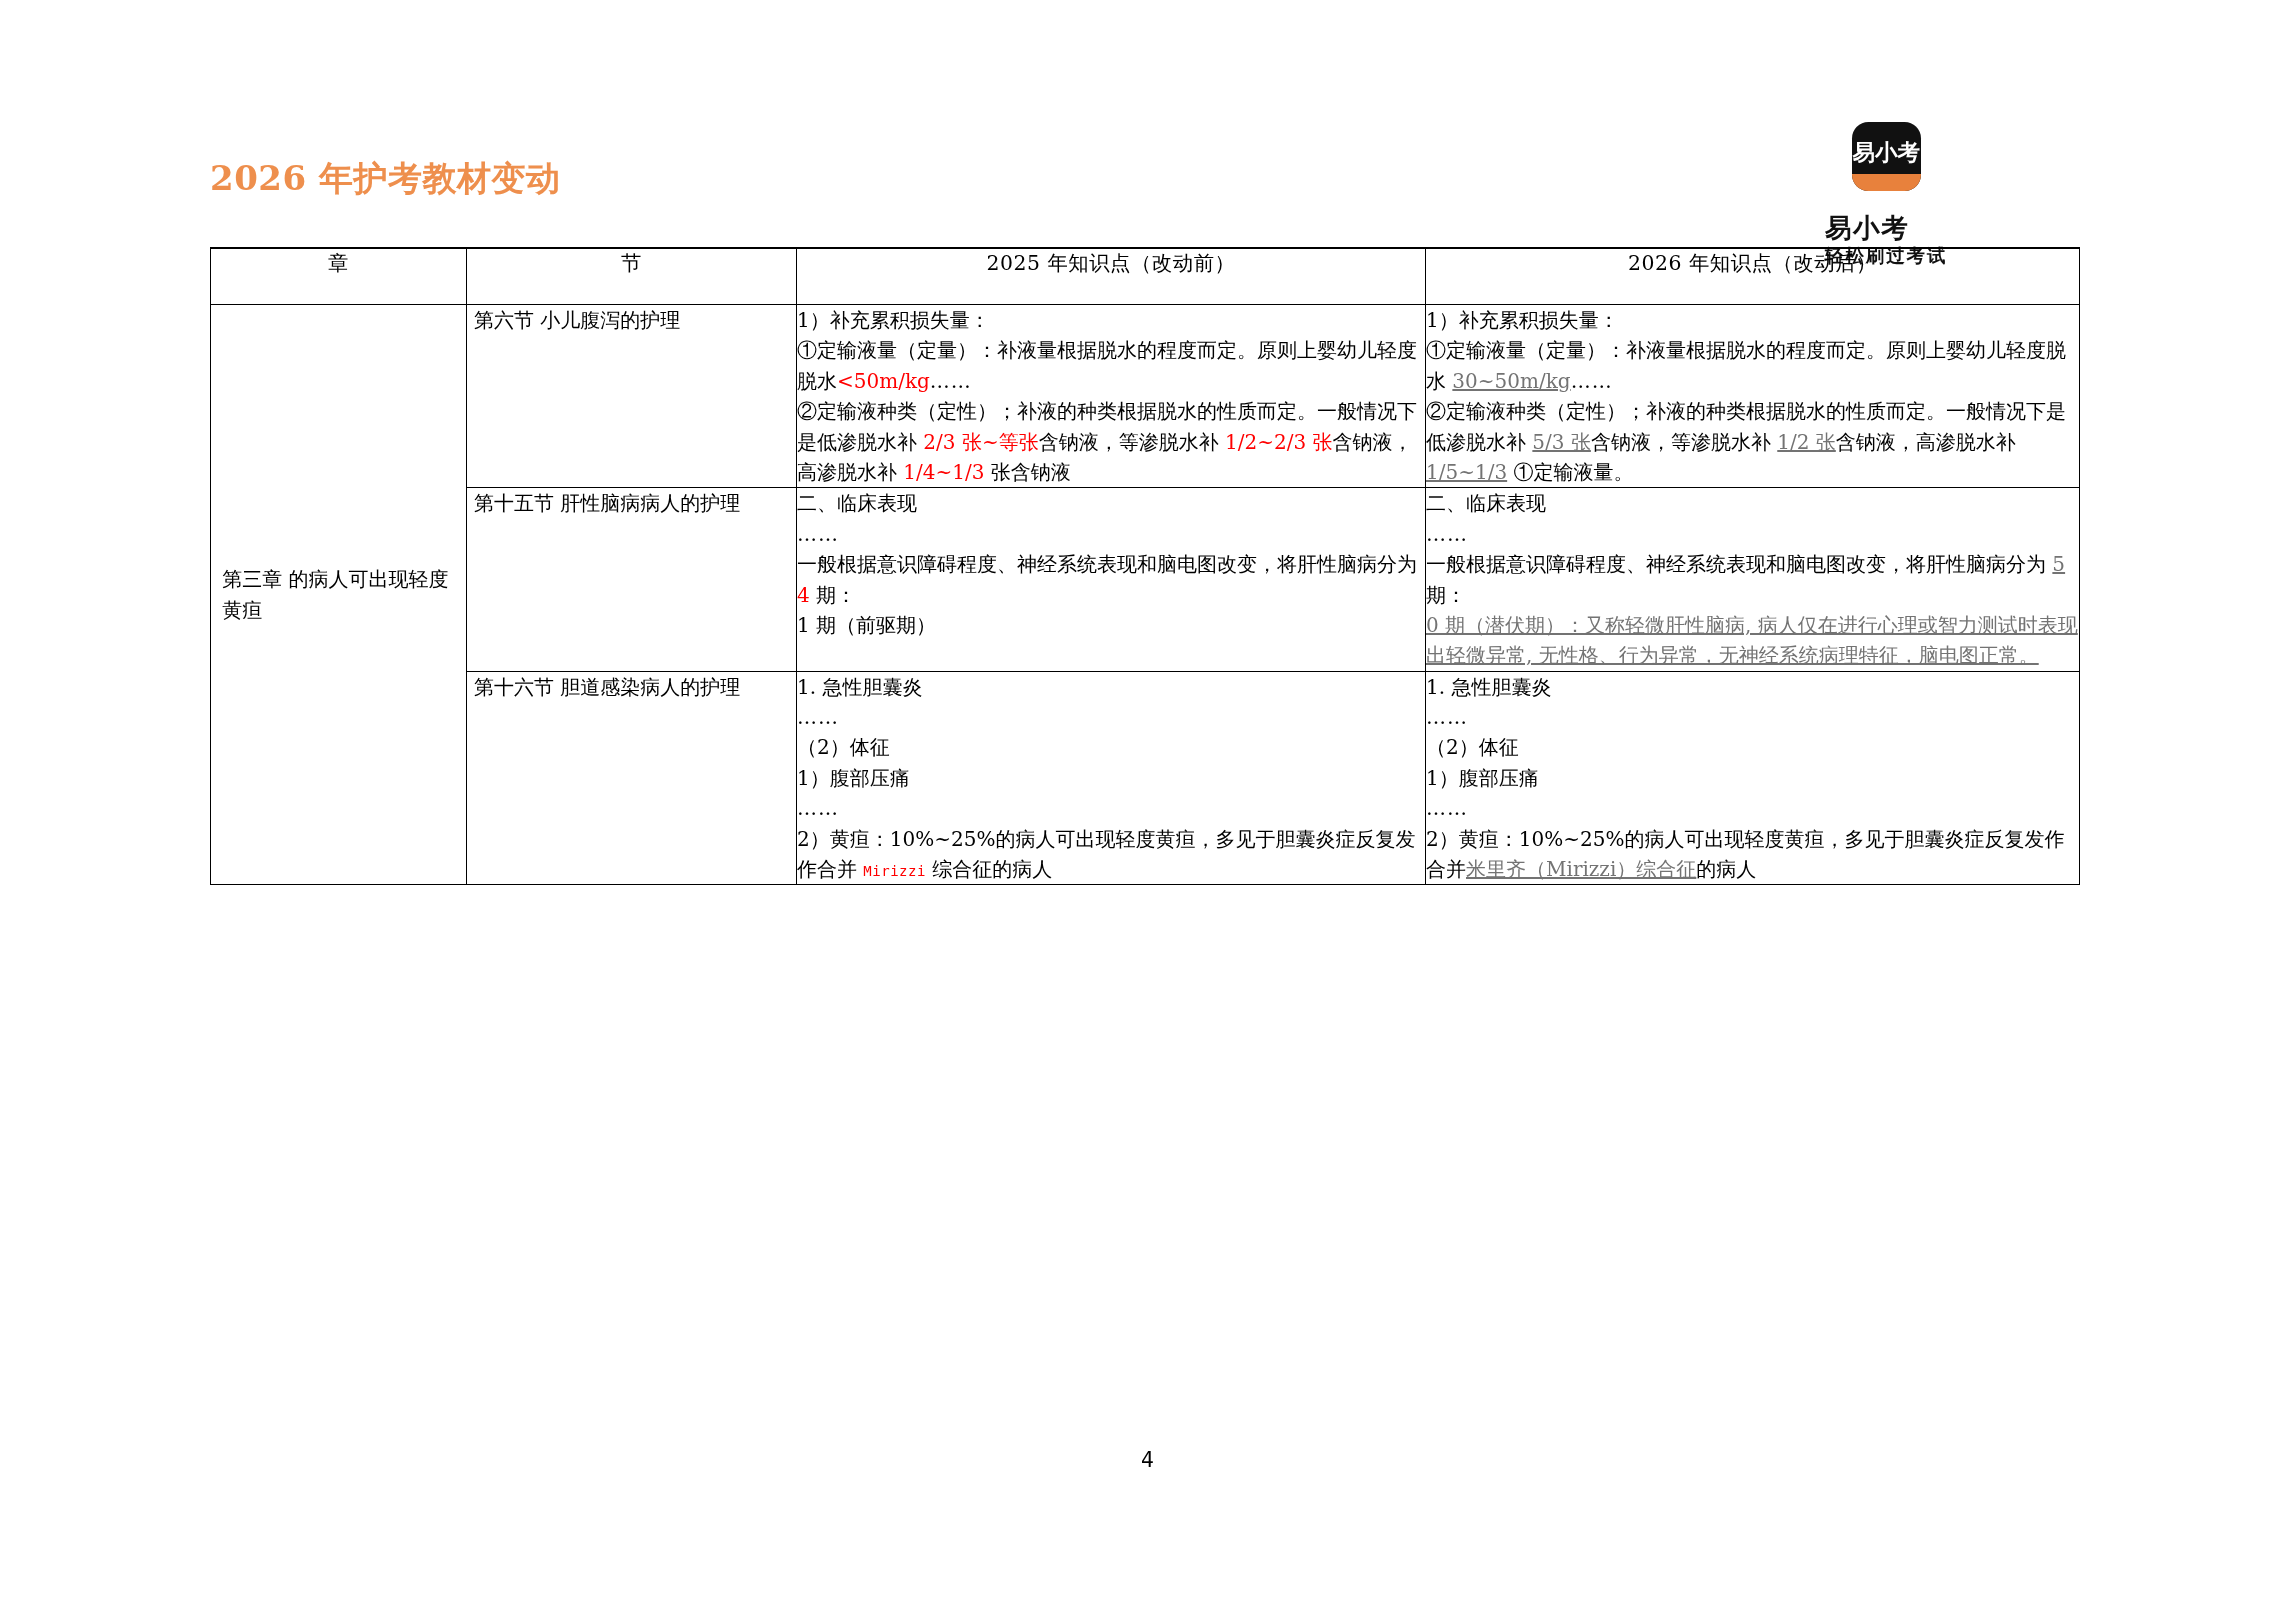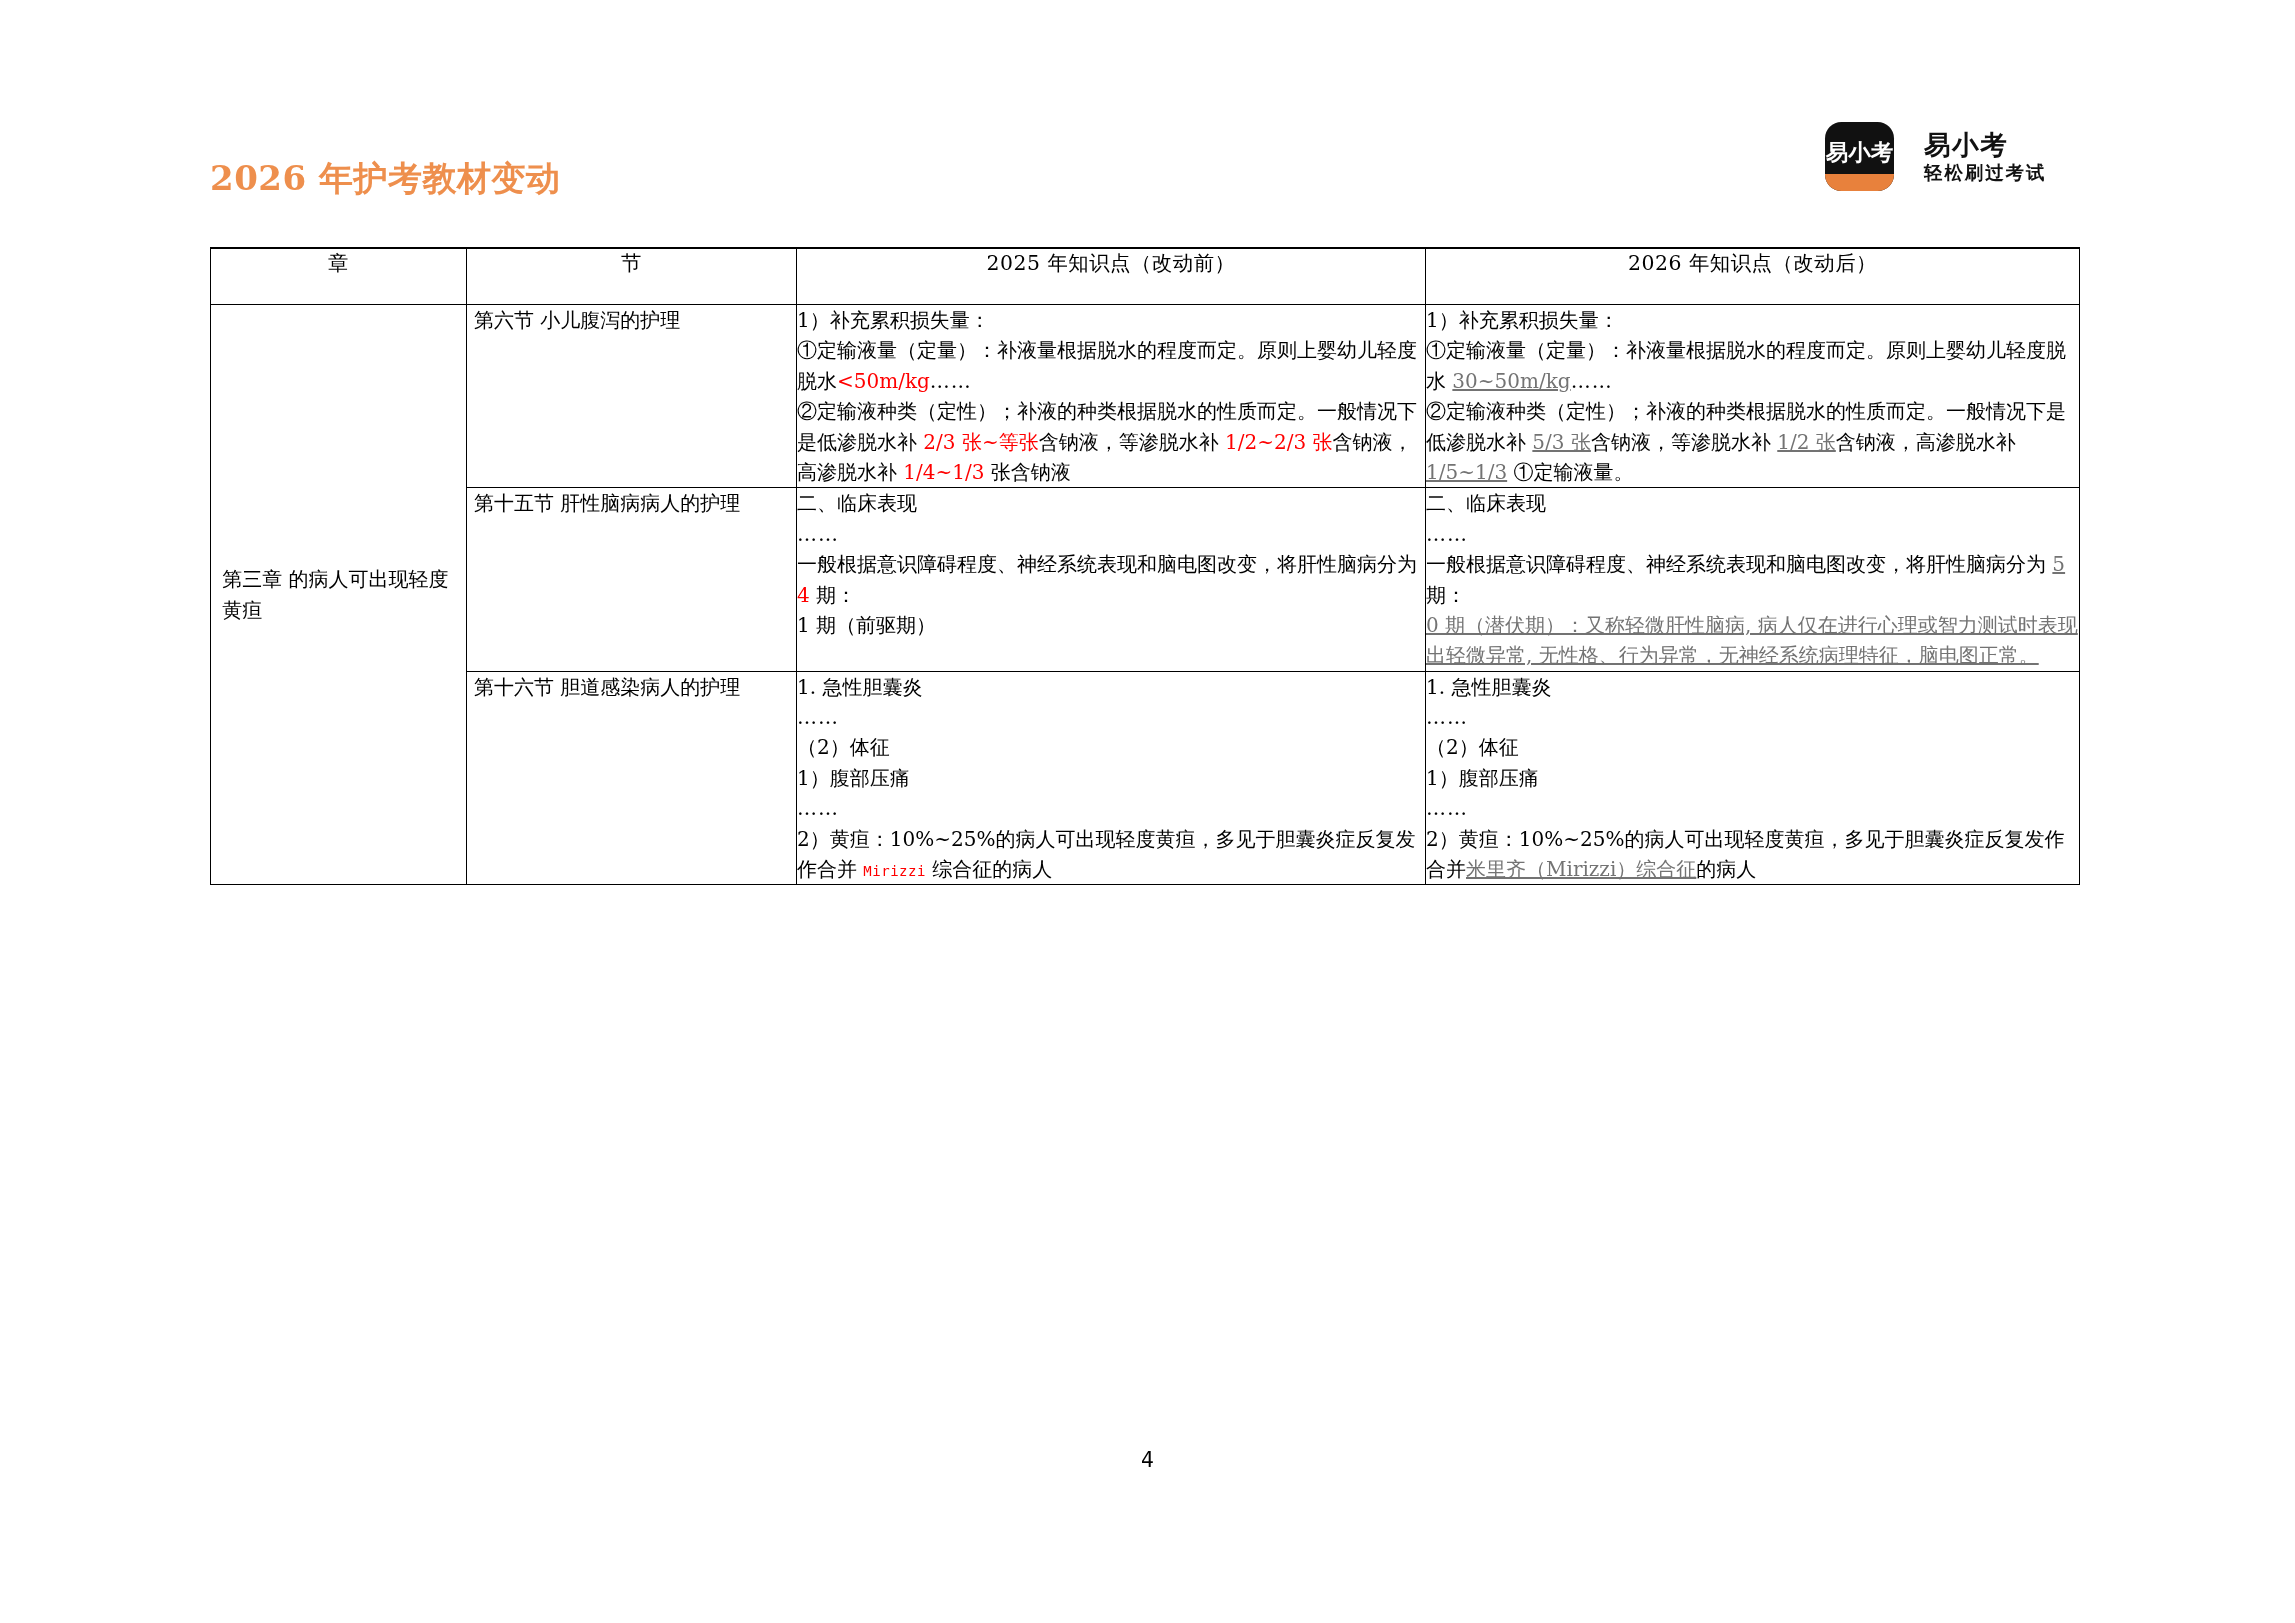--- a/index.html
+++ b/index.html
@@ -33,22 +33,23 @@
     color: #EE8F4D;
     white-space: nowrap;
     font-family: "DejaVu Serif", "Liberation Serif", serif;
   }
 
   .brand {
     position: absolute;
     left: 1825px;
     top: 122px;
     display: flex;
+    flex-direction: column;
     align-items: center;
-    gap: 30px;
+    gap: 23px;
   }
   .brand-mark {
     width: 69px;
     height: 69px;
     border-radius: 16.4px;
     background: #111111;
     position: relative;
     overflow: hidden;
     display: flex;
     align-items: center;

